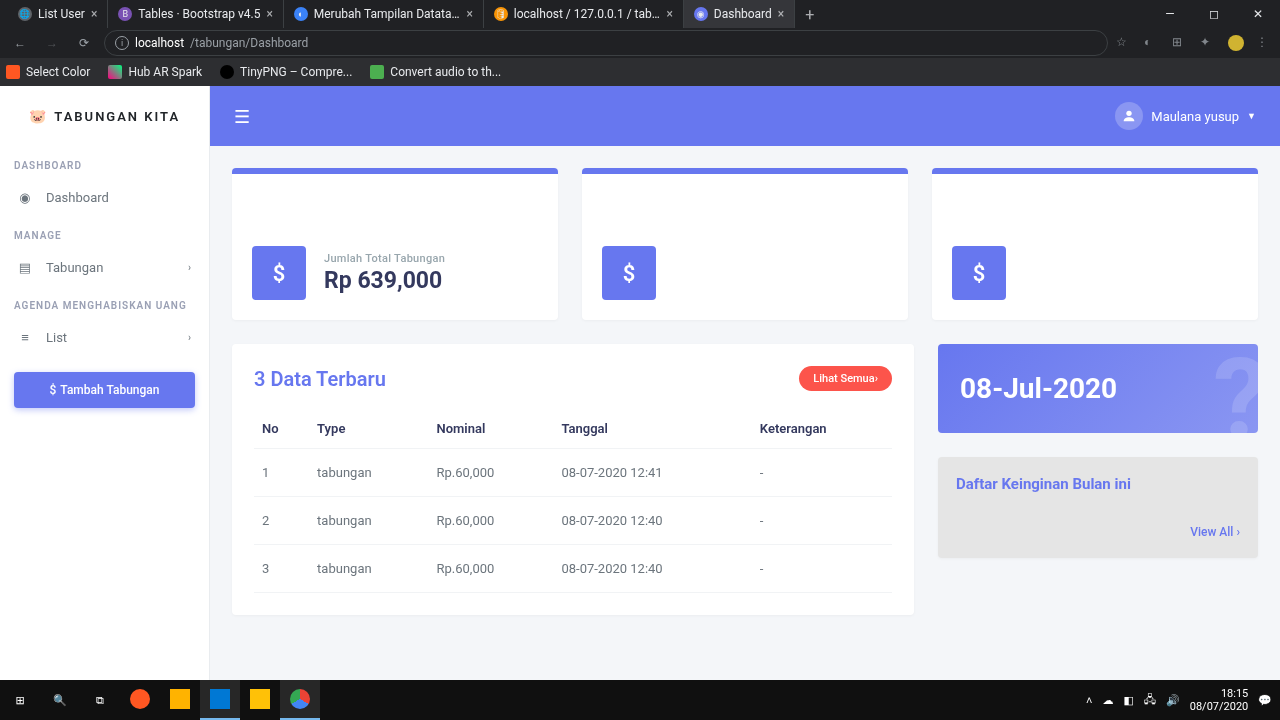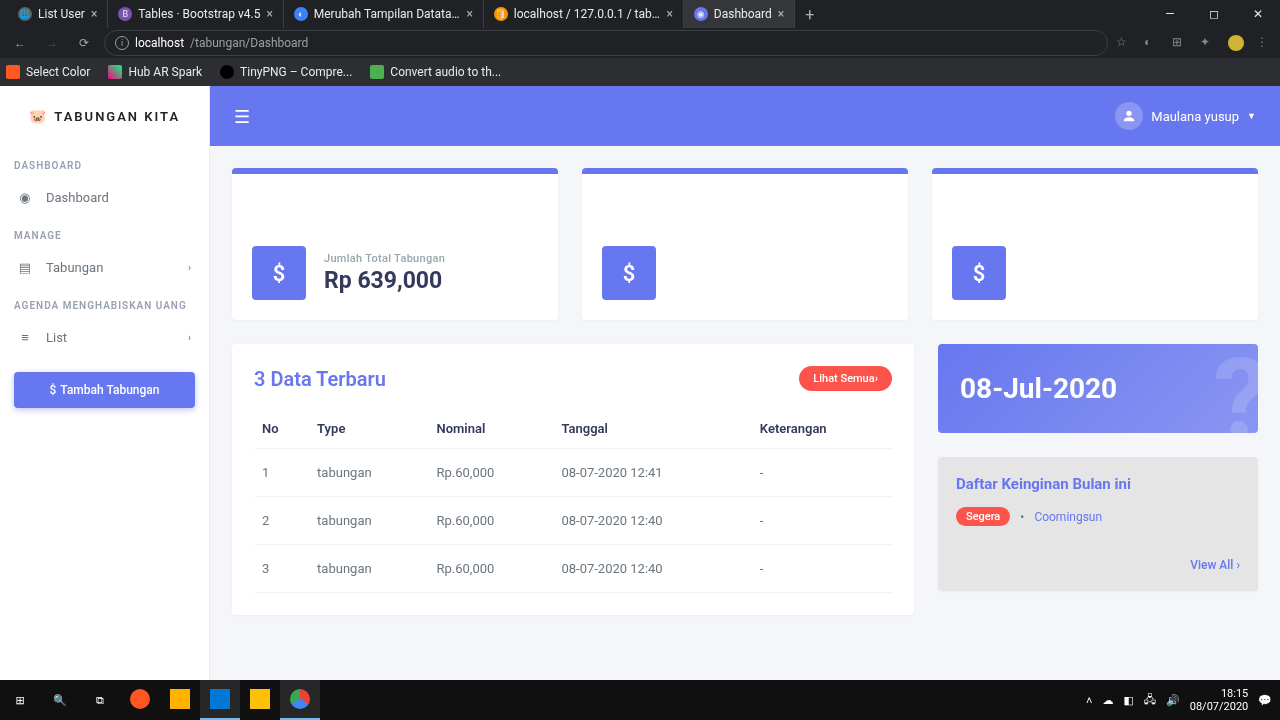--- a/index.html
+++ b/index.html
@@ -268,25 +268,20 @@
           </table>
         </div>
 
         <div class="side-cards">
           <div class="date-card">
             <div class="qmark">?</div>
             <div class="date">08-Jul-2020</div>
           </div>
           <div class="wish-card">
             <div class="wish-title">Daftar Keinginan Bulan ini</div>
-            <div class="wish-row">
-              <span class="badge-red">Segera</span>
-              <span class="dot">•</span>
-              <span class="txt">Coomingsun</span>
-            </div>
             <div class="view-all"><a href="#"><span>View All</span> <span>›</span></a></div>
           </div>
         </div>
       </div>
     </div>
   </div>
 </div>
 
 <div class="taskbar">
   <div class="tb-item">⊞</div>

